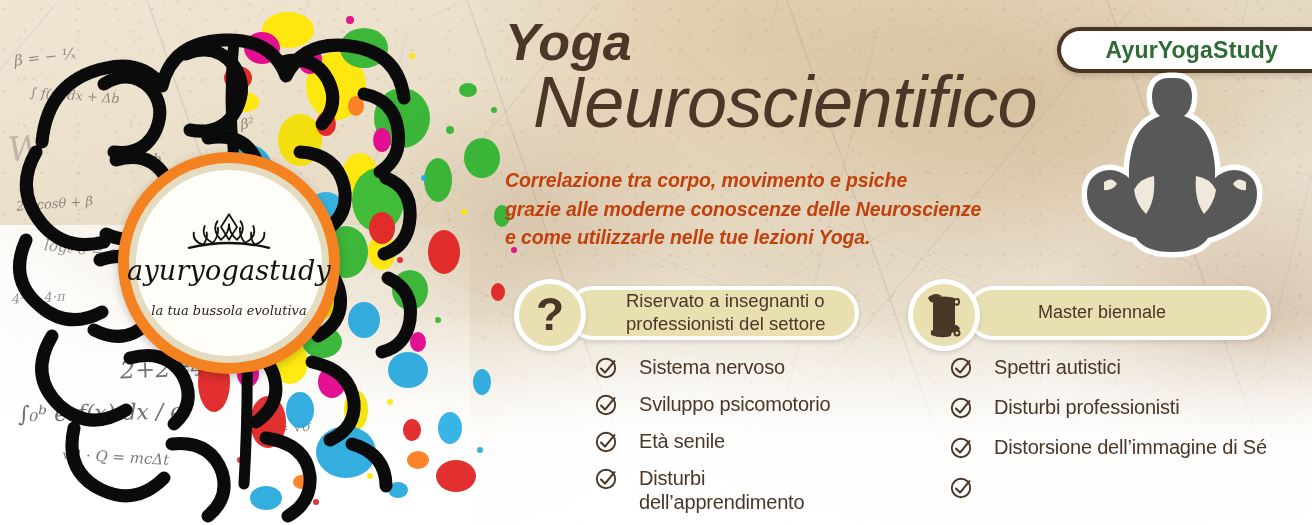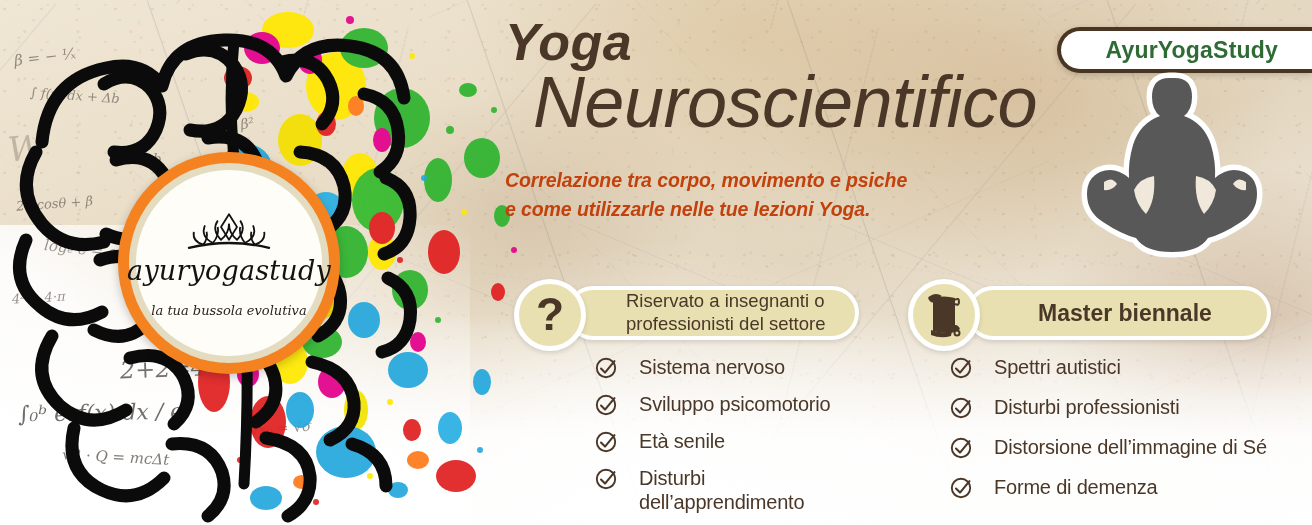--- a/index.html
+++ b/index.html
@@ -174,21 +174,21 @@
     background:#e8e0b0; border:5px solid #ffffff;
     display:flex; align-items:center; justify-content:center;
     box-shadow:0 2px 5px rgba(0,0,0,.13);
   }
   .pill-b .pill-icon{left:-62px;}
   .qmark{font-size:46px; font-weight:700; color:#4a3728; line-height:1; margin-top:-2px;}
   .scroll-ico{width:40px; height:46px;}
   .pill-text{
     font-size:18.5px; color:#4a3728; line-height:1.22; font-weight:400;
   }
-  .pill-b .pill-text{font-size:23px;font-weight:bold;}
+  .pill-b .pill-text{font-size:18px;}
 
   
   .list{position:absolute;}
   .list-left{left:595px; top:355px; width:300px;}
   .list-right{left:950px; top:355px; width:345px;}
   .li{display:flex; align-items:flex-start; gap:20px; margin-bottom:12px;}
   .li-ico{width:24px; height:24px; flex:0 0 24px; margin-top:1px;}
   .li-txt{font-size:20px; color:#4a3728; line-height:1.2; letter-spacing:-.2px;}
   .list-right .li{margin-bottom:15px;}
 </style>
@@ -366,20 +366,21 @@
     <span class="brand-text">AyurYogaStudy</span>
   </div>
 
   <div class="headline">
     <div class="h-yoga">Yoga</div>
     <div class="h-neuro">Neuroscientifico</div>
   </div>
 
   <div class="subhead">
     <div>Correlazione tra corpo, movimento e psiche</div>
+    <div>grazie alle moderne conoscenze delle Neuroscienze</div>
     <div>e come utilizzarle nelle tue lezioni Yoga.</div>
   </div>
 
   <div class="yogi">
     <svg viewBox="0 0 190 200" xmlns="http://www.w3.org/2000/svg" aria-hidden="true">
       <g stroke="#ffffff" stroke-width="11" stroke-linejoin="round" fill="none">
         <path d="M95 6 q17 0 17 19 q0 13 -8 19 q20 7 27 29 q5 17 4 33
                  q14 -12 29 -6 q13 6 13 22 q0 18 -16 28 q-18 12 -33 16
                  q-9 14 -36 14 q-27 0 -36 -14 q-15 -4 -33 -16
                  q-16 -10 -16 -28 q0 -16 13 -22 q15 -6 29 6
@@ -487,17 +488,16 @@
         <circle cx="11" cy="12" r="9.2" fill="none" stroke="#4a3728" stroke-width="1.9"></circle>
         <path d="M6 12.6 L10 16.6 L19.5 5.2" fill="none" stroke="#4a3728" stroke-width="2.1" stroke-linecap="round" stroke-linejoin="round"></path>
       </svg>
       <span class="li-txt">Distorsione dell’immagine di Sé</span>
     </div>
     <div class="li">
       <svg class="li-ico" viewBox="0 0 24 24" aria-hidden="true">
         <circle cx="11" cy="12" r="9.2" fill="none" stroke="#4a3728" stroke-width="1.9"></circle>
         <path d="M6 12.6 L10 16.6 L19.5 5.2" fill="none" stroke="#4a3728" stroke-width="2.1" stroke-linecap="round" stroke-linejoin="round"></path>
       </svg>
-      <span class="li-txt">Forme di demenza</span>
     </div>
   </div>
 
 </div>
 
 </body></html>

